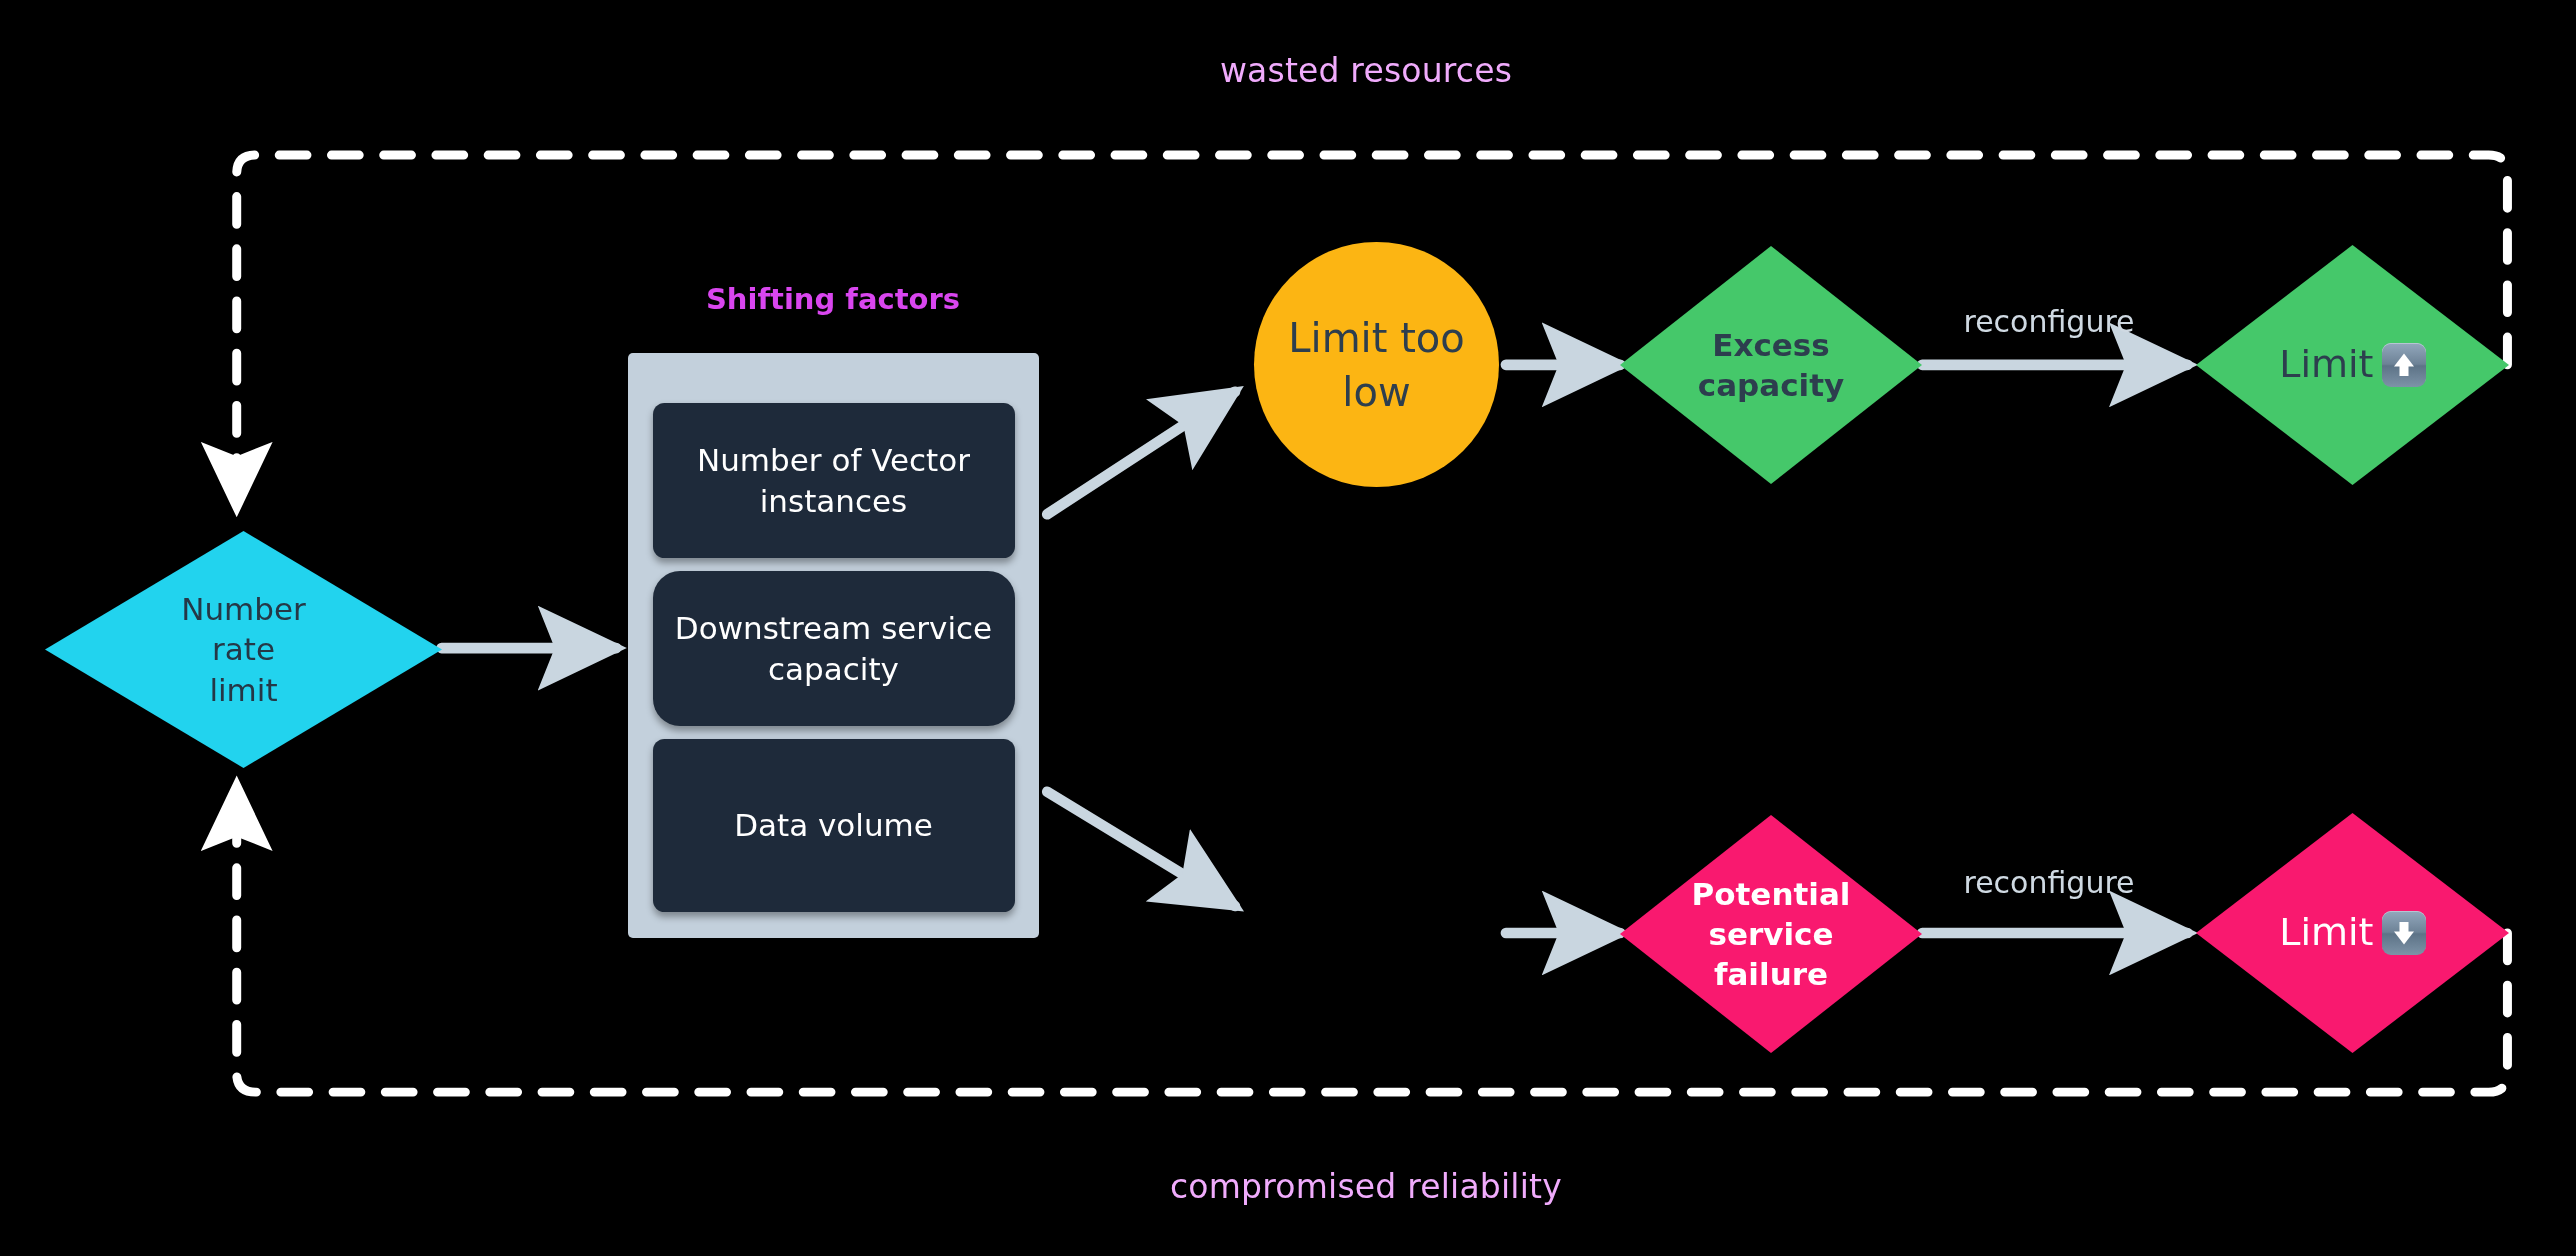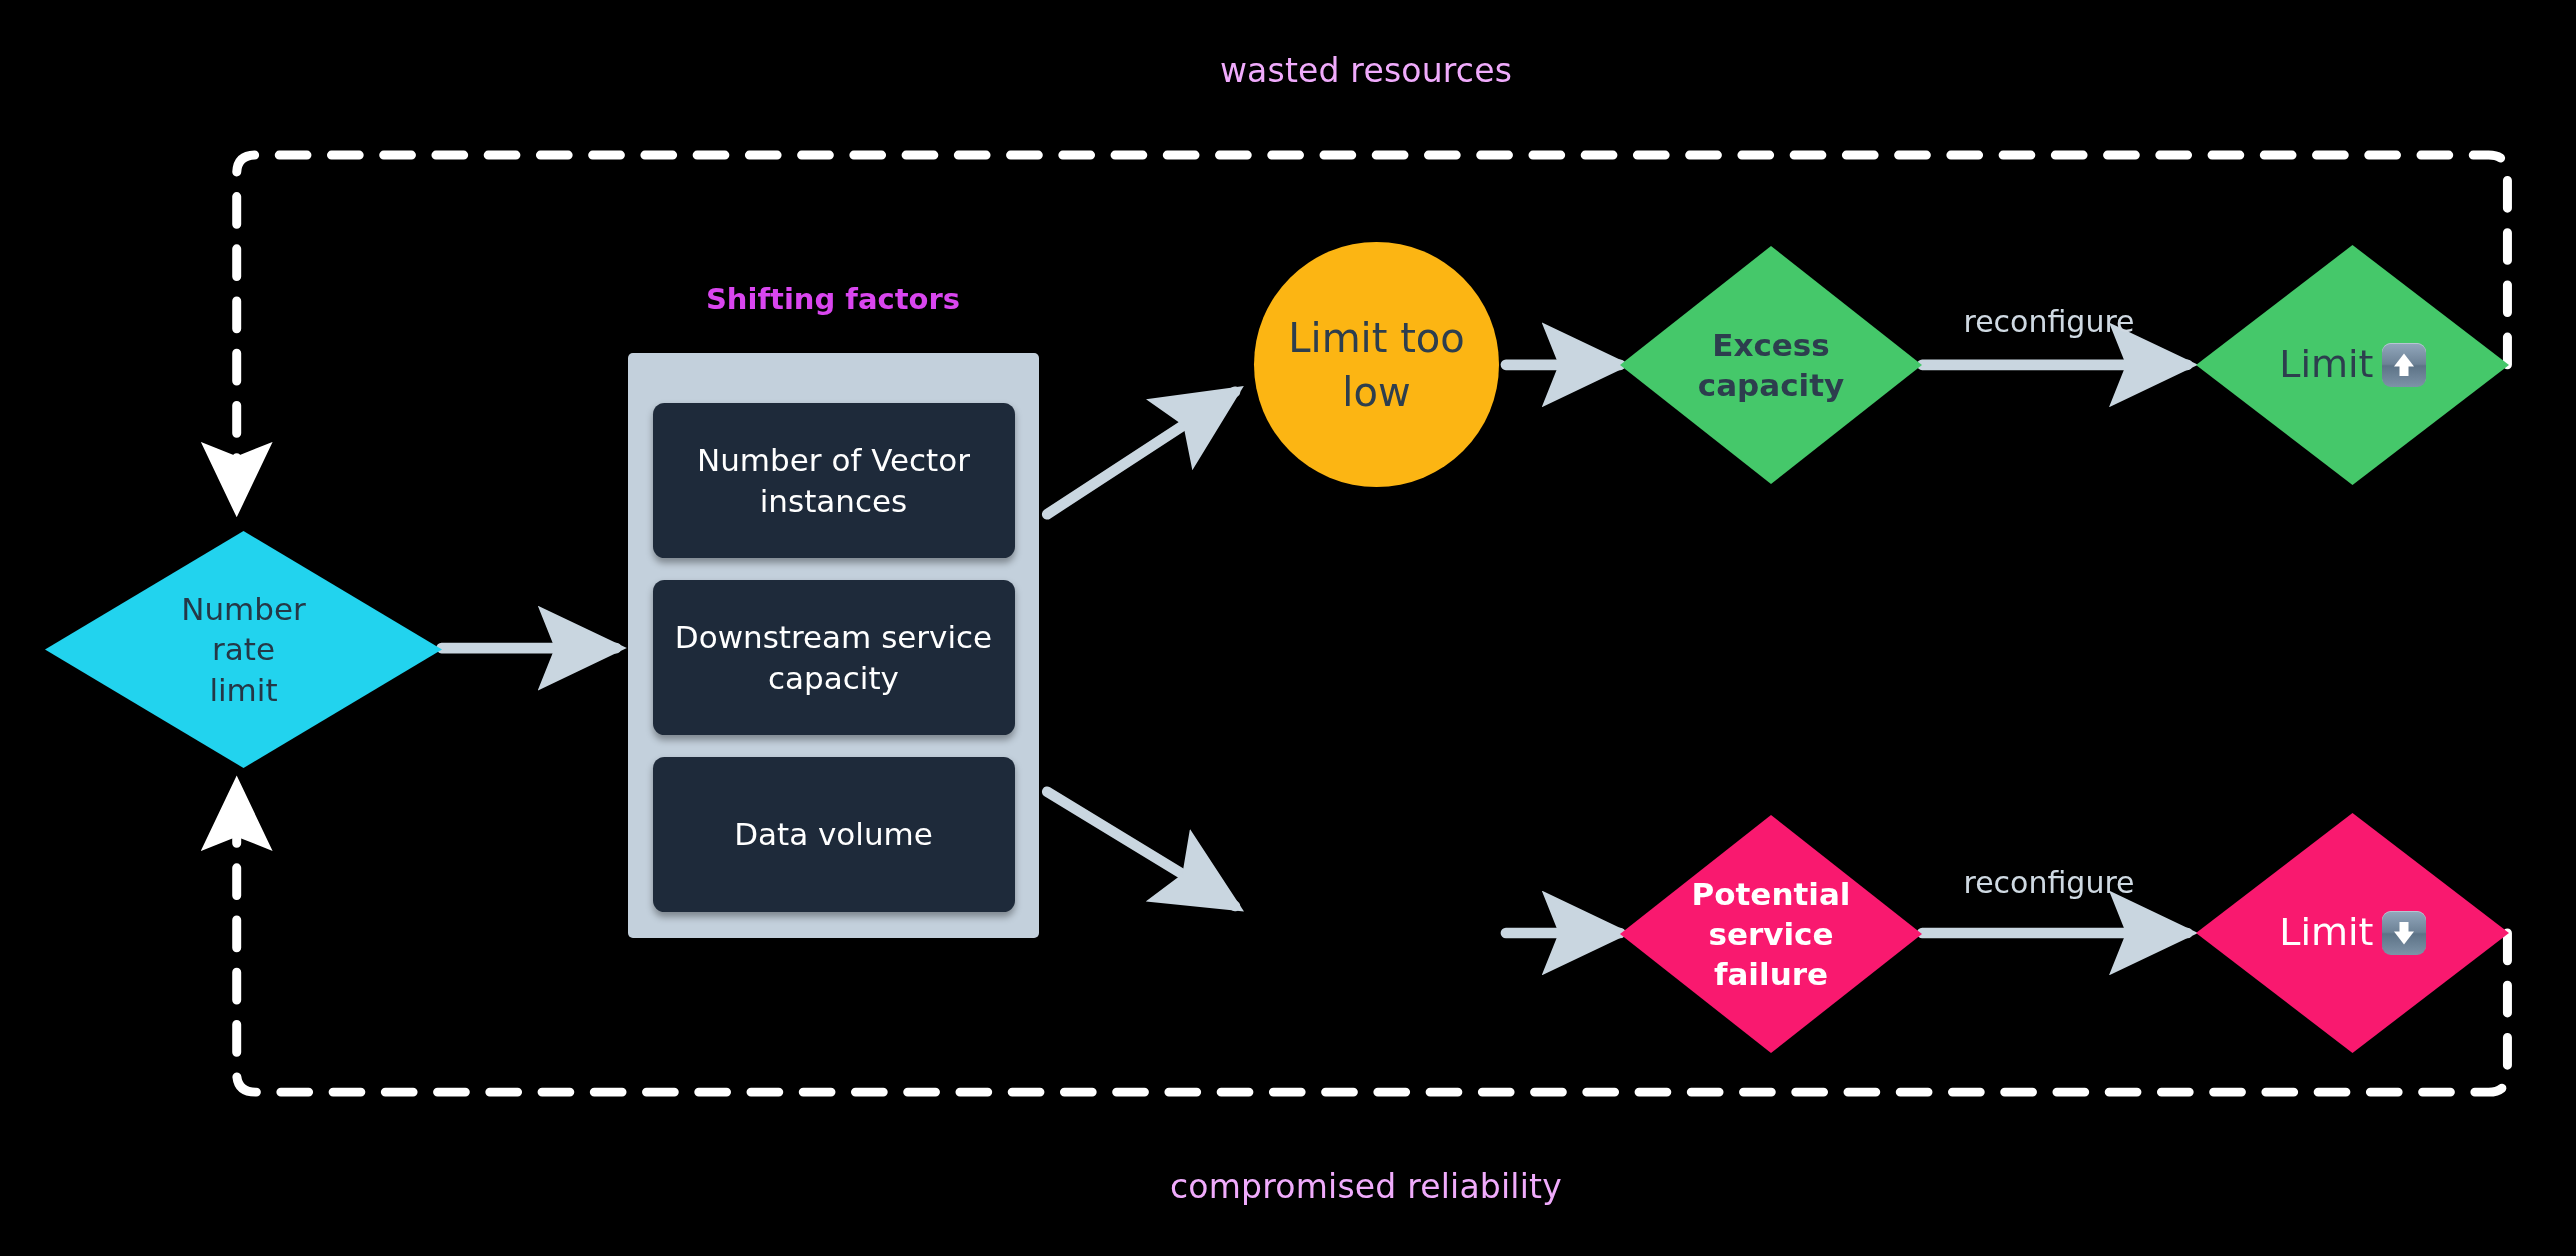--- a/index.html
+++ b/index.html
@@ -228,28 +228,28 @@
 
   <div class="factors-box" style="left:628px; top:353px; width:411px; height:585px;">
 
     <div class="factor-card" style="height:155px;margin-top:24px;">
       <div>
         <span class="dlabel">Number of</span>
         <span class="dlabel">Vector instances</span>
       </div>
     </div>
 
-    <div class="factor-card" style="height:155px;">
+    <div class="factor-card" style="height:155px;border-radius:27px;">
       <div>
         <span class="dlabel">Downstream</span>
         <span class="dlabel">service capacity</span>
       </div>
     </div>
 
-    <div class="factor-card" style="height:155px;justify-content:center;">
+    <div class="factor-card" style="height:173px;justify-content:center;">
       <div>
         <span class="dlabel">Data volume</span>
       </div>
     </div>
   </div>
 
   <div class="circle" style="left:1254px; top:242px; width:245px; height:245px;">
     <div>
       <span class="dlabel">Limit</span>
       <span class="dlabel">too</span>

